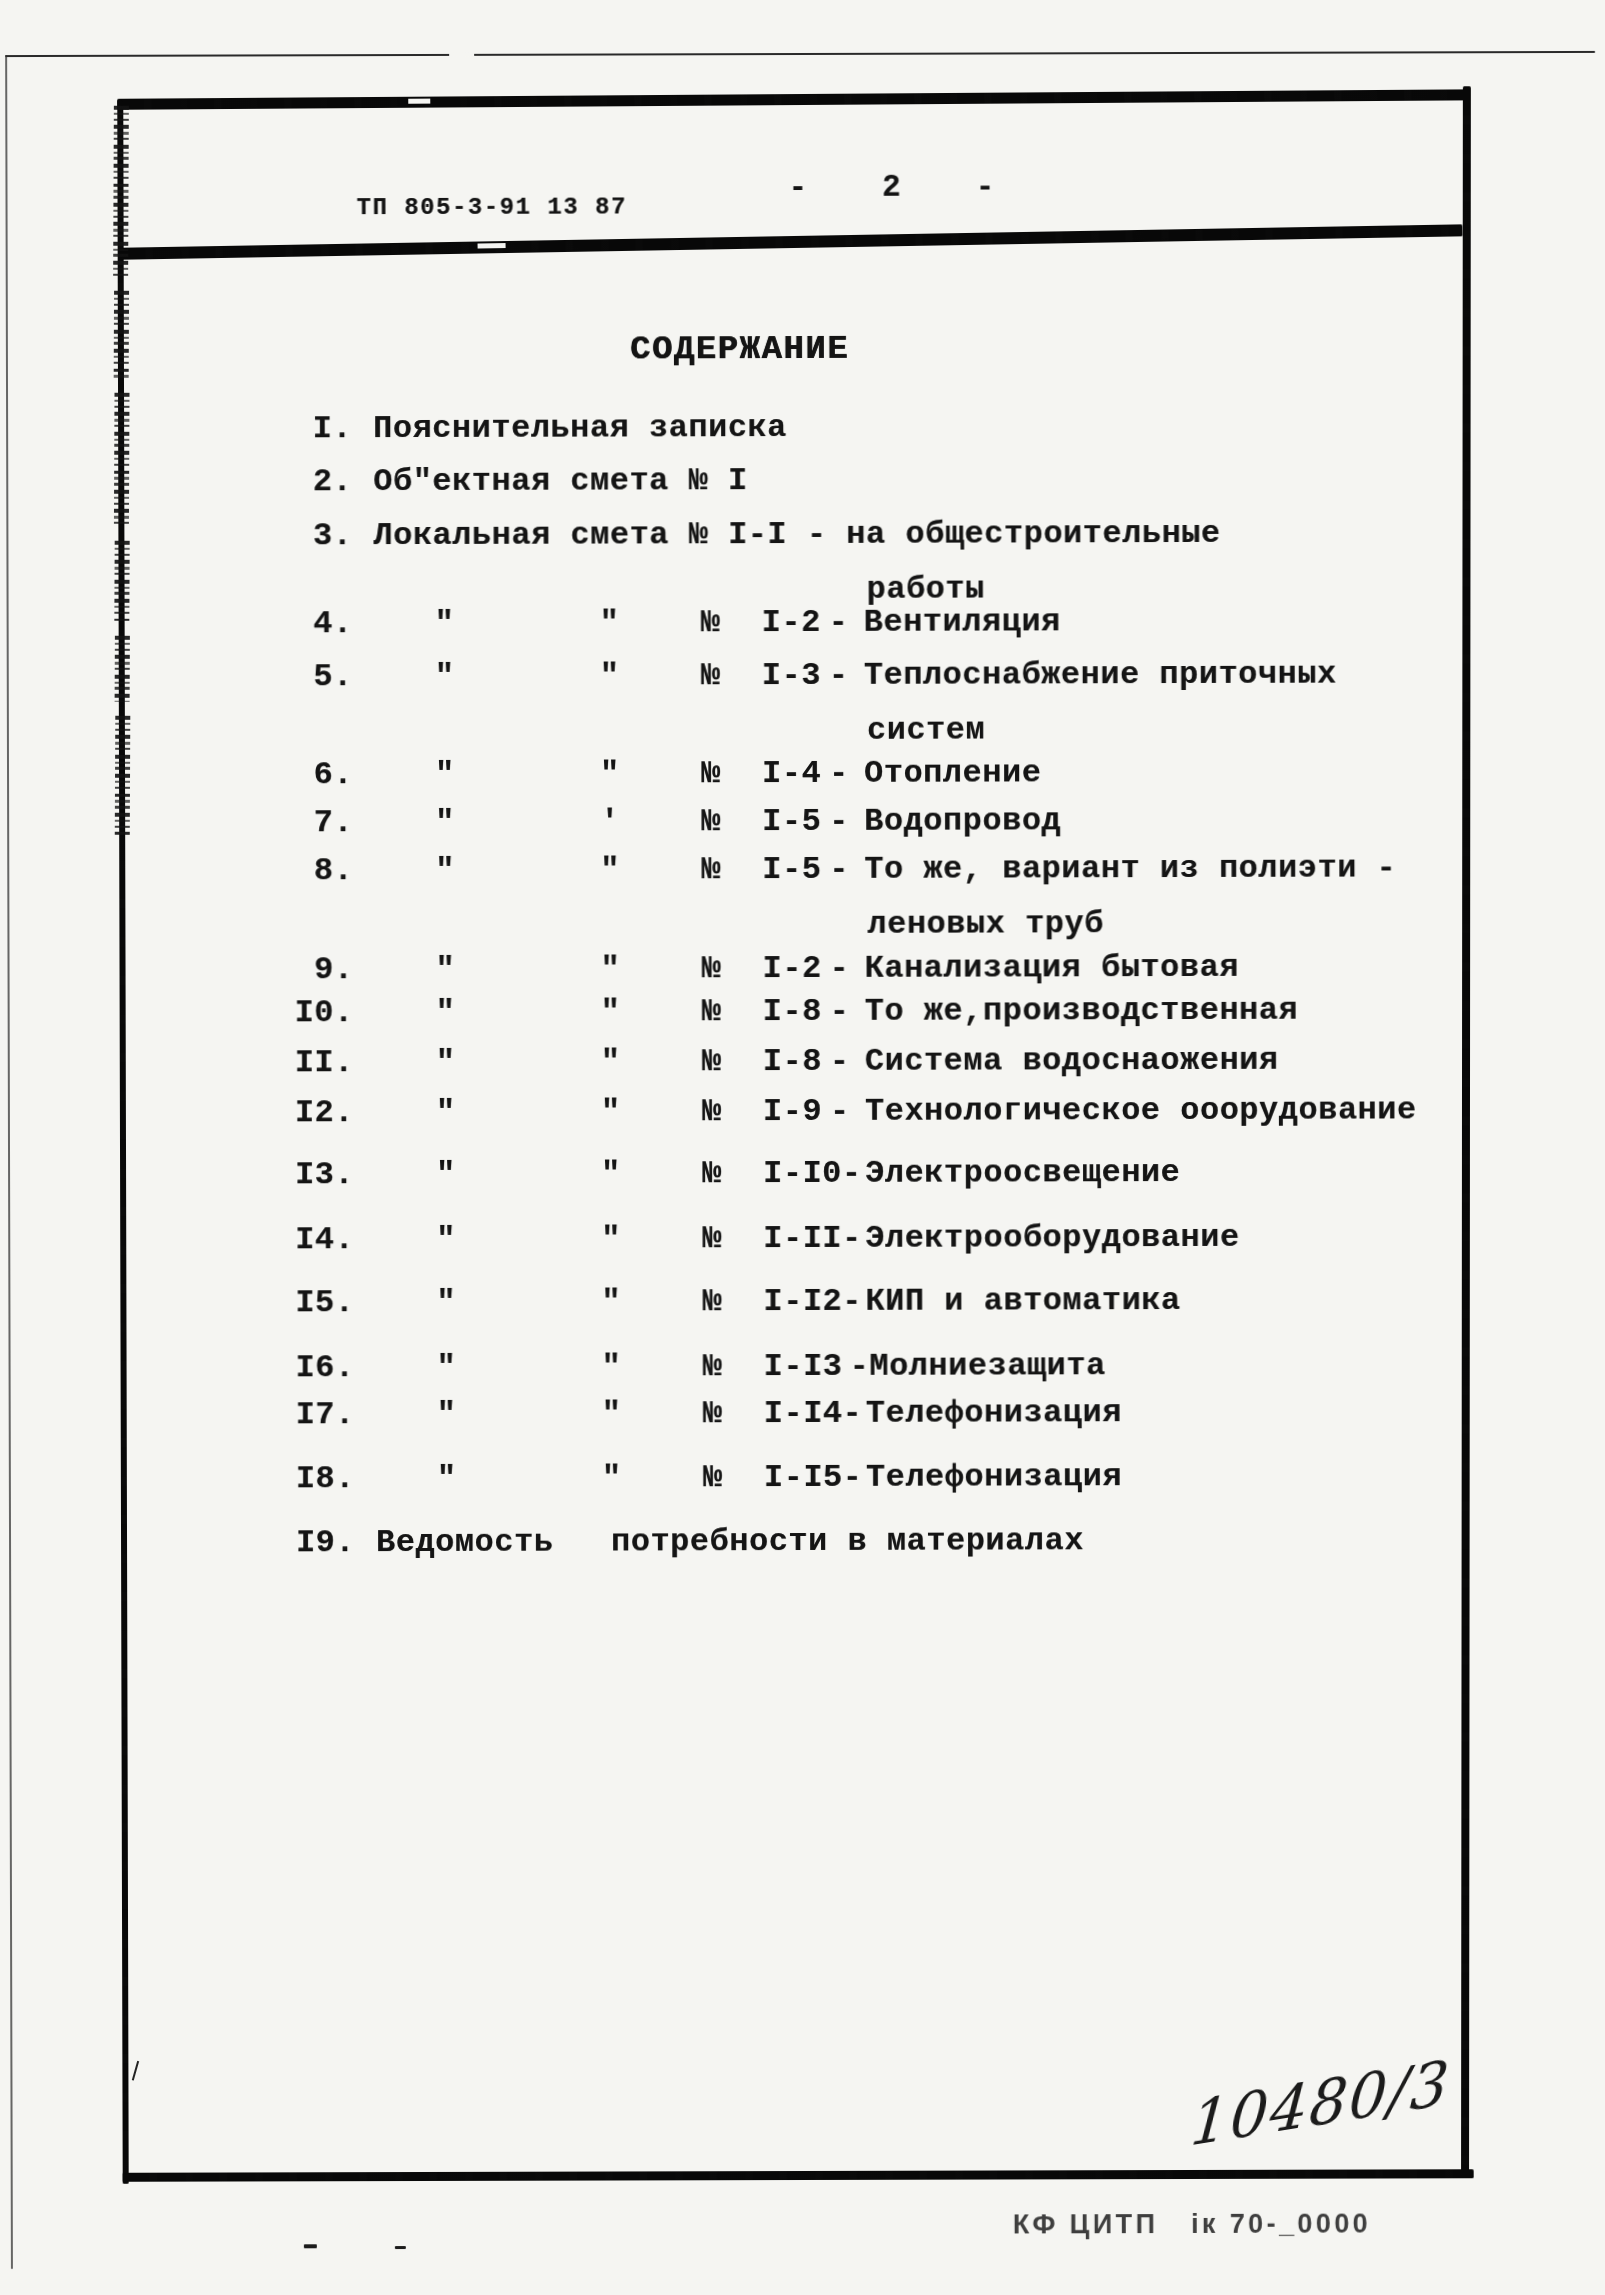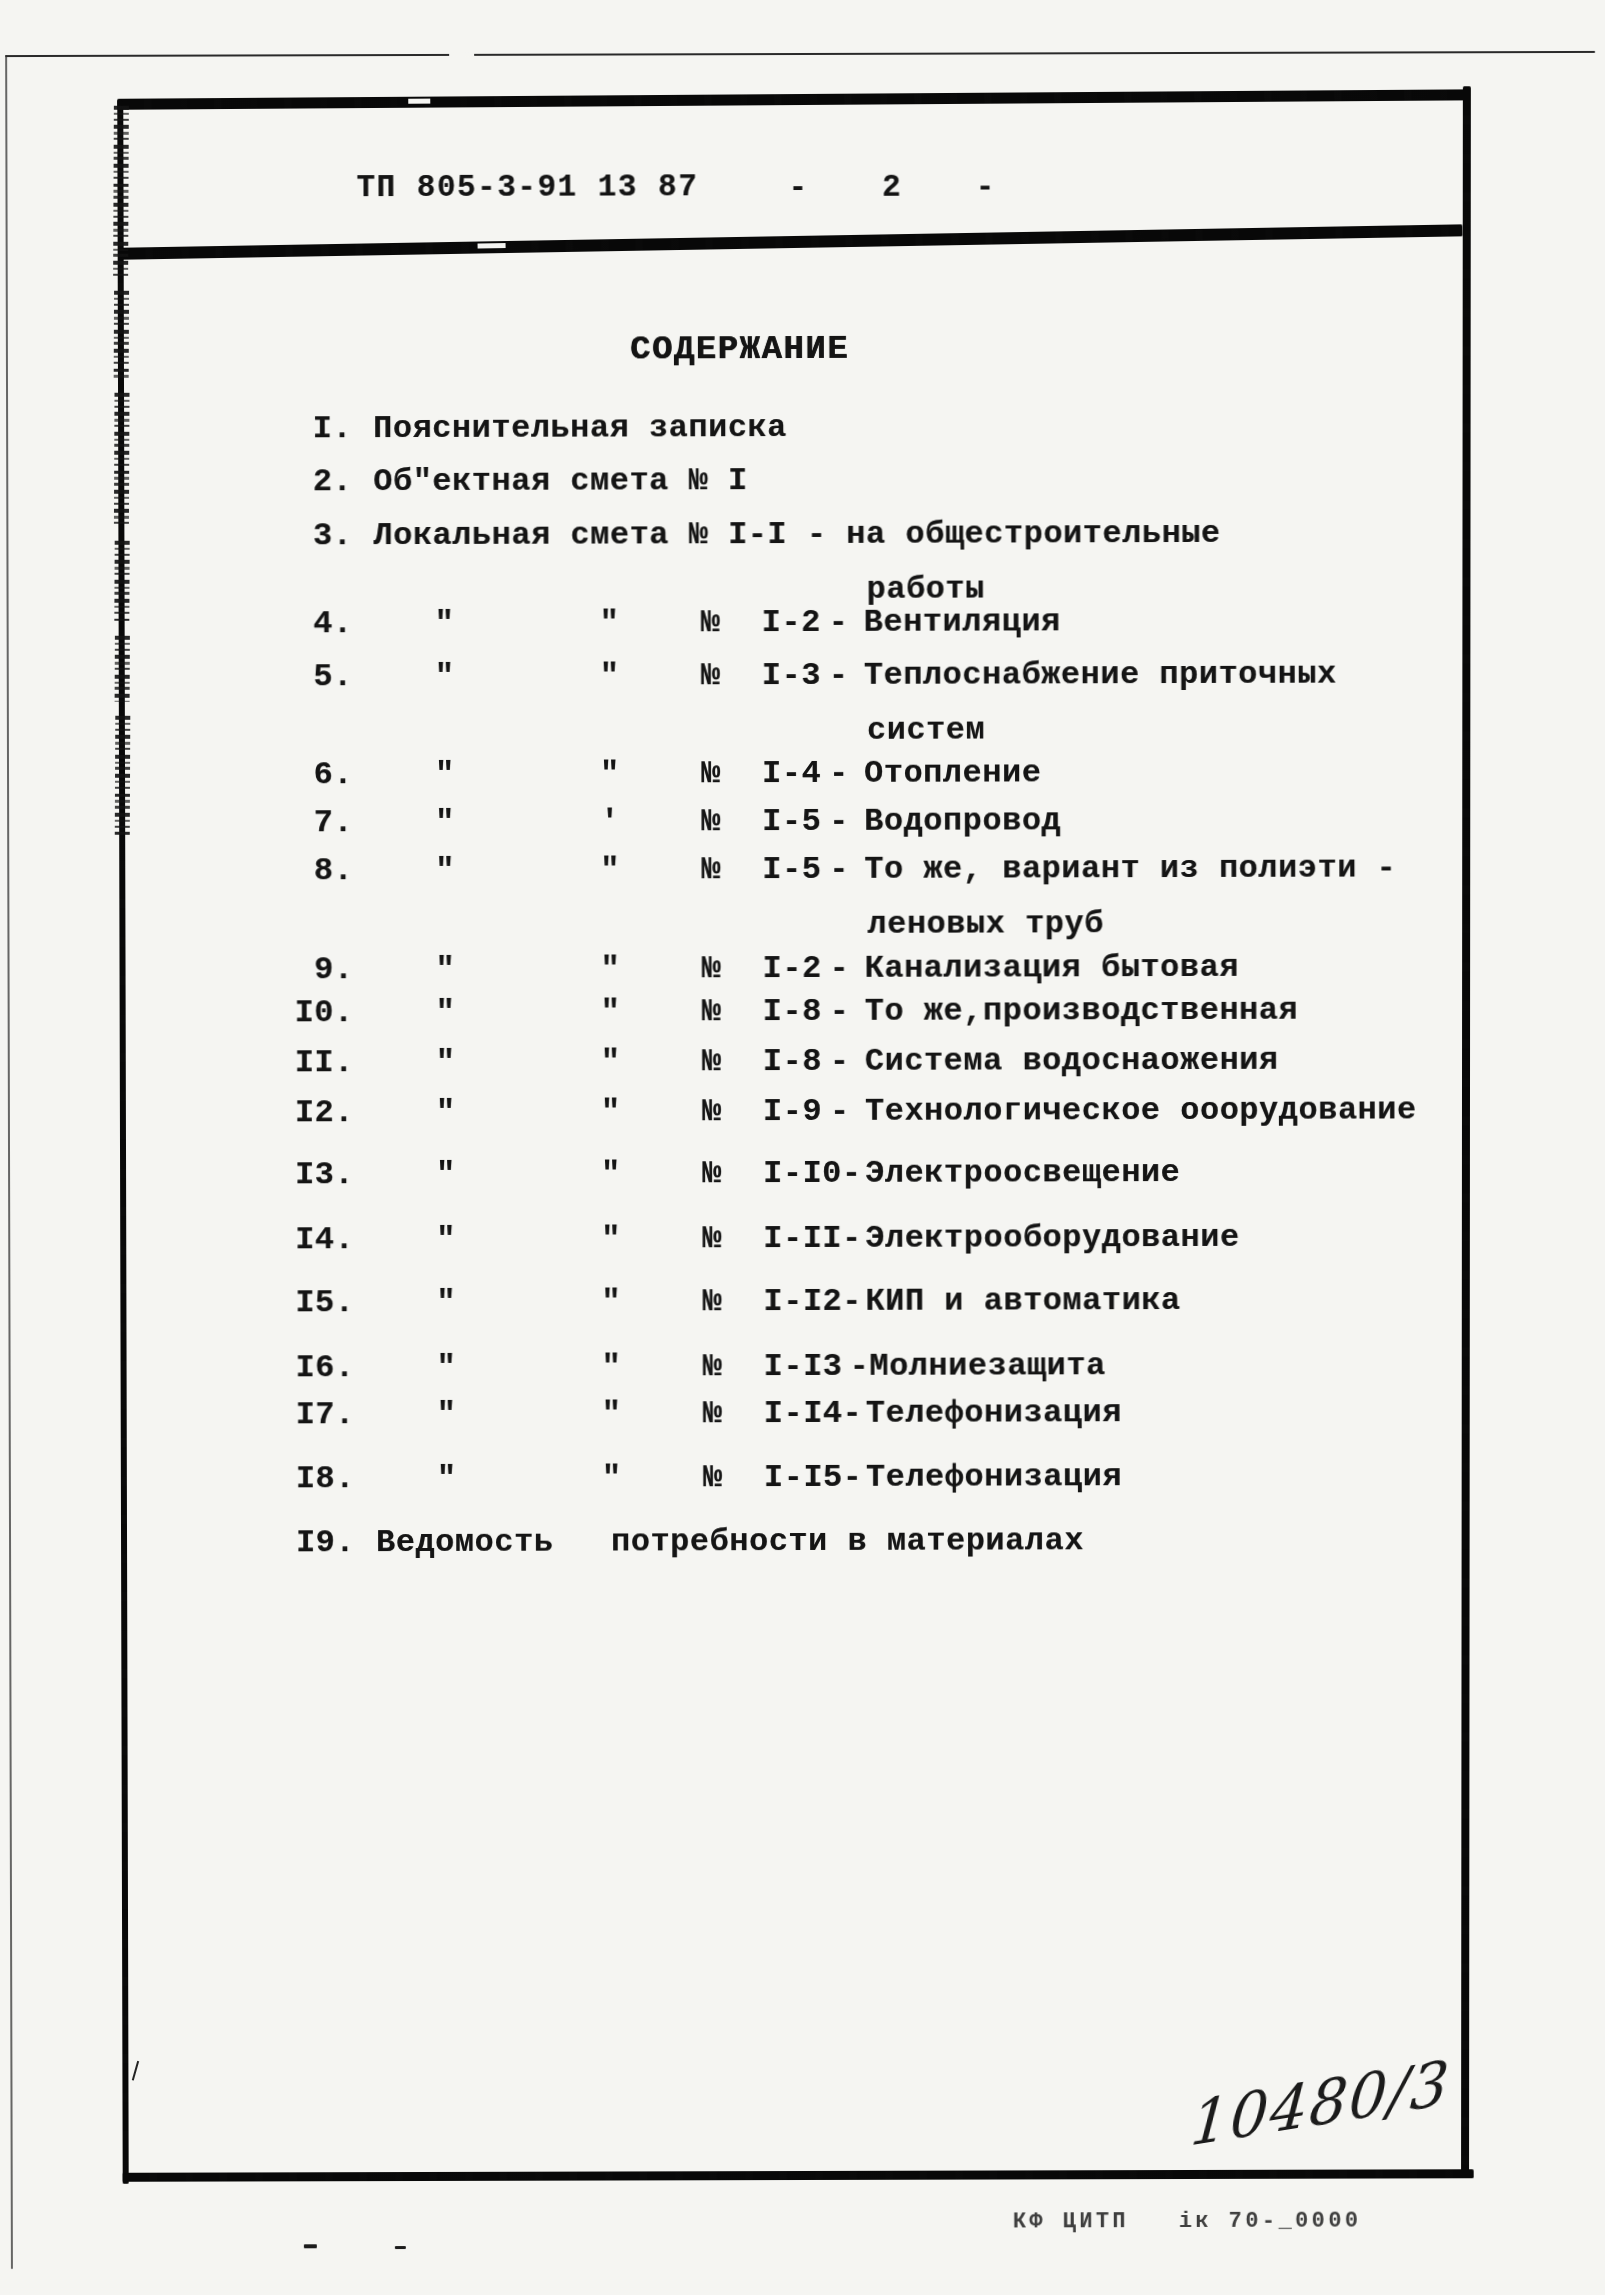--- a/index.html
+++ b/index.html
@@ -19,21 +19,21 @@
     font-family: "Liberation Mono", "DejaVu Sans Mono", monospace;
     font-weight: 700;
     font-size: 32px;
     line-height: 1;
     color: #141414;
     letter-spacing: 0.5px;
     white-space: pre;
     filter: blur(0.3px);
     text-shadow: 0.3px 0.2px 0 rgba(10,10,10,0.45);
   }
-  .header-code { font-size: 31px; letter-spacing: 1.5px; }
+  .header-code { font-size: 24px; letter-spacing: 1.5px; margin-top: 24px; }
   .page-num    { font-size: 31px; letter-spacing: 12.6px; }
   .doc-title   { font-size: 34px; letter-spacing: 1.5px;
                  text-shadow: 0.6px 0 0 #111, 0.3px 0.4px 0 rgba(0,0,0,.5); }
   
   .bar {
     position: absolute;
     background-color: #0d0d0d;
     border-radius: 1.5px;
   }
   .rough {
@@ -90,23 +90,23 @@
     font-weight: 400;
     font-size: 60px;
     color: #1b1b1b;
     letter-spacing: 1.9px;
     transform: rotate(-9deg) skewX(-14deg);
     filter: blur(0.2px);
     white-space: pre;
   }
   .print-code {
     position: absolute;
-    font-family: Liberation Mono, monospace;
+    font-family: Liberation Sans, sans-serif;
     font-weight: 700;
-    font-size: 22px;
+    font-size: 27px;
     letter-spacing: 3.4px;
     color: #2b2b2b;
     opacity: 0.9;
     filter: blur(0.4px);
     white-space: pre;
   }
   .slash-mark {
     position: absolute;
     width: 2.4px;
     background: #222;

